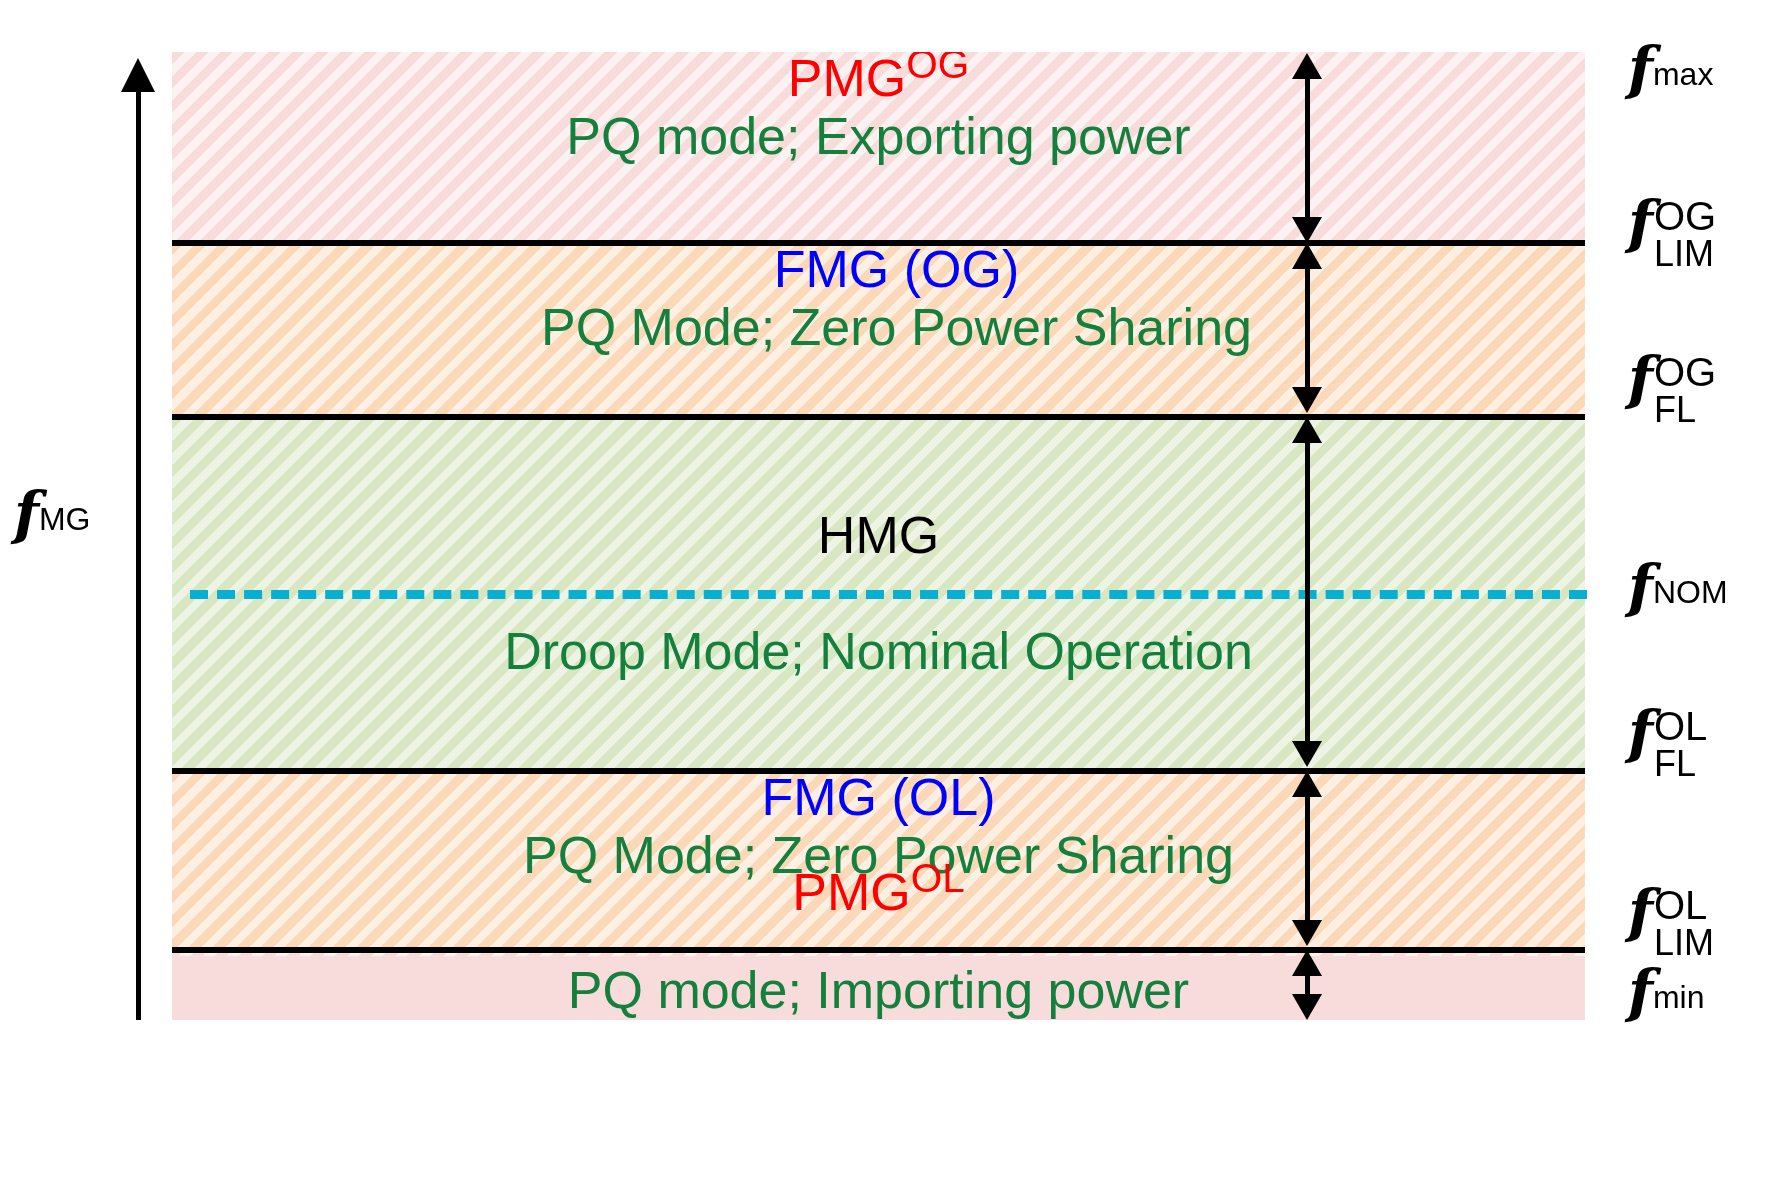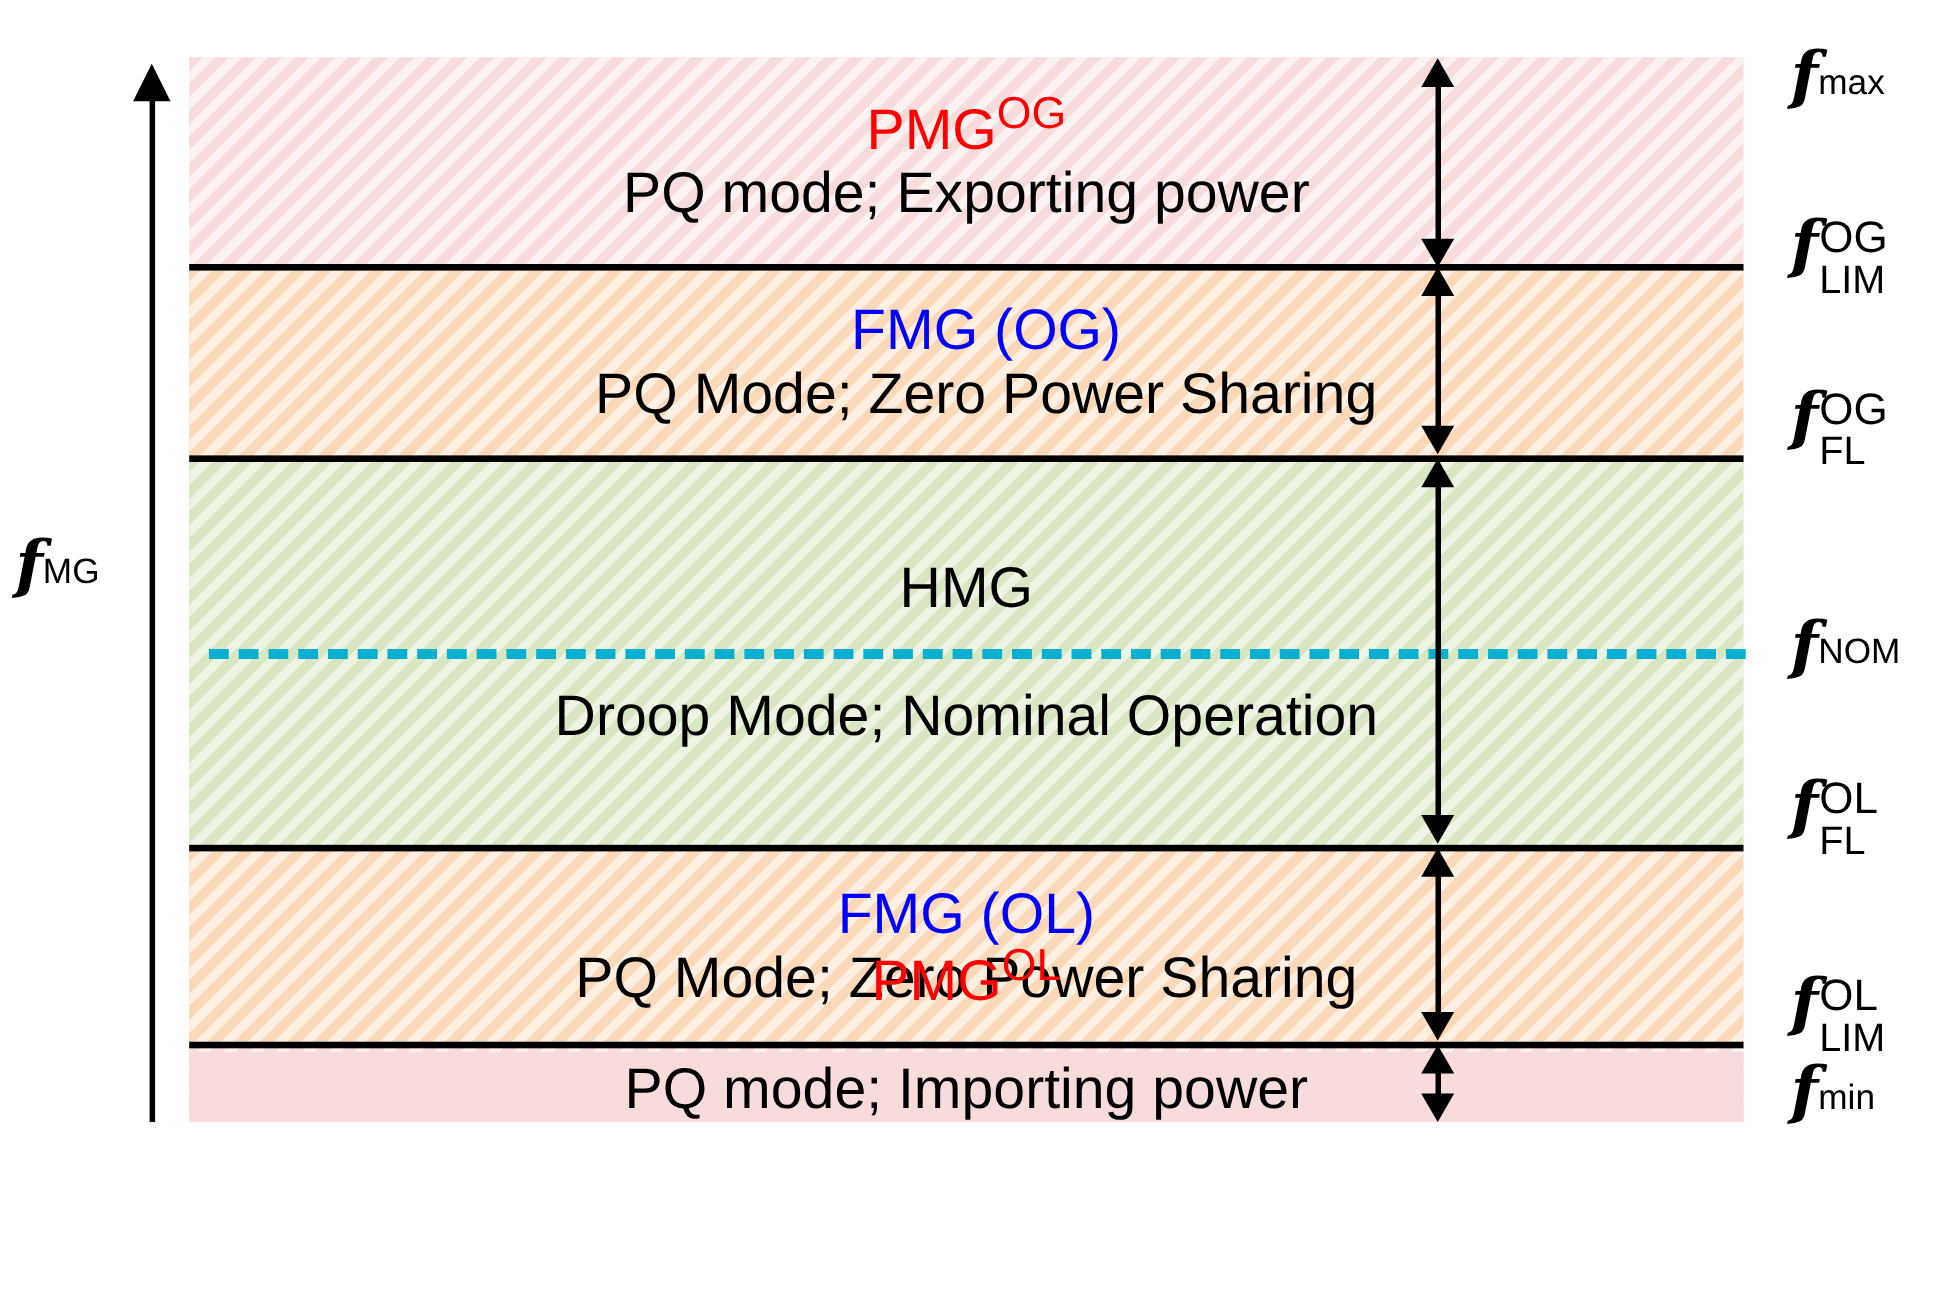--- a/index.html
+++ b/index.html
@@ -13,42 +13,42 @@
              border-left:17px solid transparent;border-right:17px solid transparent;
              border-bottom:34px solid #000;}
   .axis-label{position:absolute;left:14px;top:487px;width:110px;text-align:center;
               font-size:58px;color:#000;white-space:nowrap;}
 
   
   .bands{position:absolute;left:172px;top:52px;width:1413px;height:968px;}
   .band{position:absolute;left:0;width:100%;box-sizing:border-box;overflow:hidden;}
   .band .hatch{position:absolute;inset:0;}
   .band .content{position:relative;width:100%;height:100%;
-                 display:flex;flex-direction:column;align-items:center;justify-content:center;}
+                 display:flex;flex-direction:column;align-items:center;justify-content:flex-start;}
 
   .pink  {background-color:#F8DCDC;}
   .orange{background-color:#FBD9B8;}
   .green {background-color:#D8E7C2;}
 
   .hatch-pink  {background-image:repeating-linear-gradient(135deg,
                  rgba(255,255,255,0) 0px, rgba(255,255,255,0) 9px,
                  rgba(255,255,255,.62) 9px, rgba(255,255,255,.62) 17px);}
   .hatch-orange{background-image:repeating-linear-gradient(135deg,
                  rgba(255,255,255,0) 0px, rgba(255,255,255,0) 9px,
                  rgba(255,255,255,.58) 9px, rgba(255,255,255,.58) 17px);}
   .hatch-green {background-image:repeating-linear-gradient(135deg,
                  rgba(255,255,255,0) 0px, rgba(255,255,255,0) 9px,
                  rgba(255,255,255,.55) 9px, rgba(255,255,255,.55) 17px);}
 
   
   .divider{position:absolute;left:172px;width:1413px;height:6px;background:#000;}
 
   
   .title-line{font-size:52px;line-height:1.02;white-space:nowrap;font-weight:400;}
-  .sub-line  {font-size:52px;line-height:1.05;color:#000000;white-space:nowrap;
+  .sub-line  {font-size:52px;line-height:1.05;color:#15803d;white-space:nowrap;
               margin-top:4px;font-weight:400;}
   .red {color:#FF0000;}
   .blue{color:#0000FF;}
   .blk {color:#000000;}
   .sup{font-size:0.78em;vertical-align:super;line-height:0;}
 
   
   .dashed{position:absolute;left:190px;width:1397px;height:0;
           border-top:9px dashed #09AFD0;}
 

